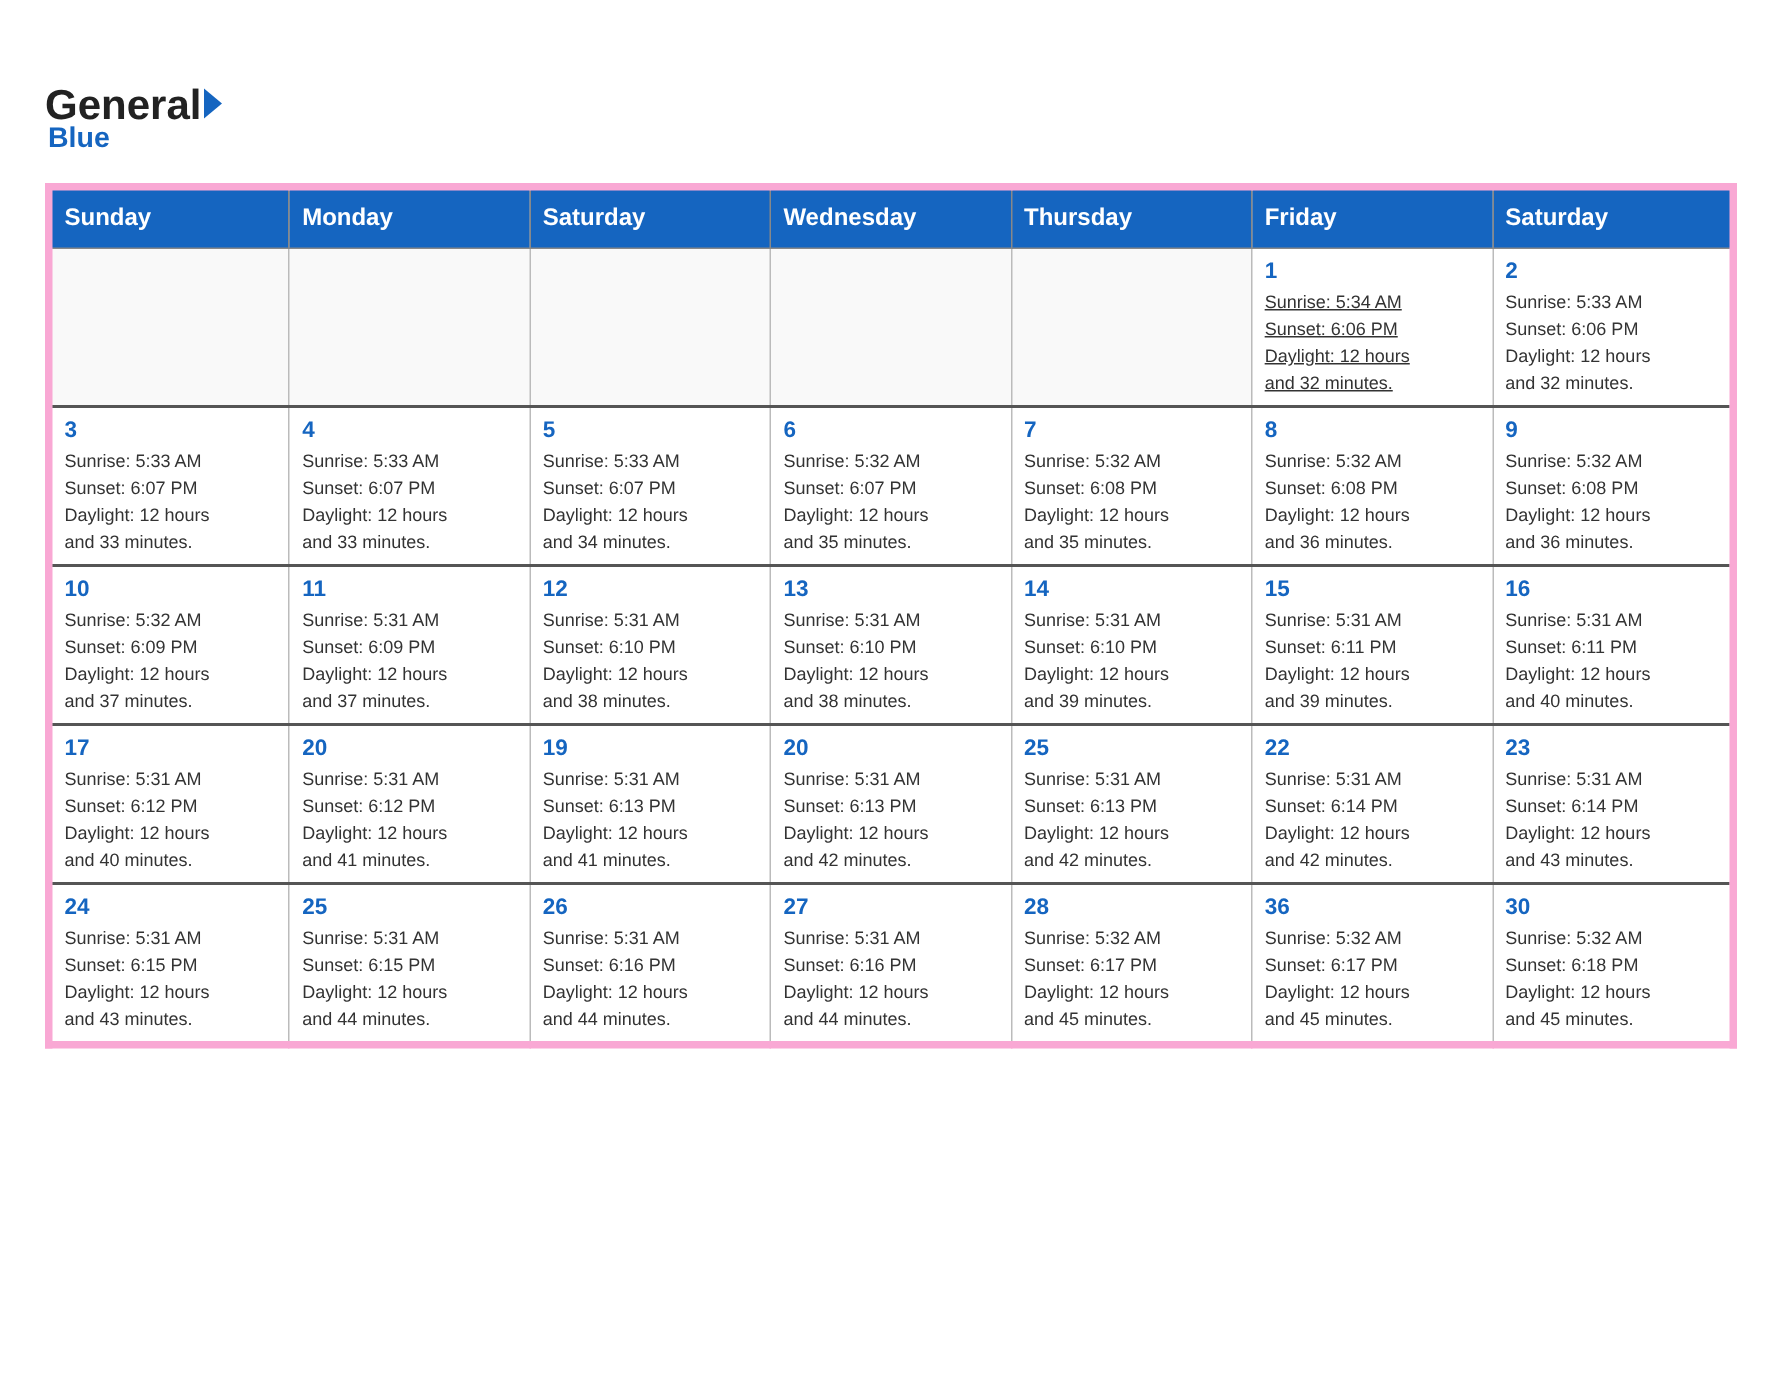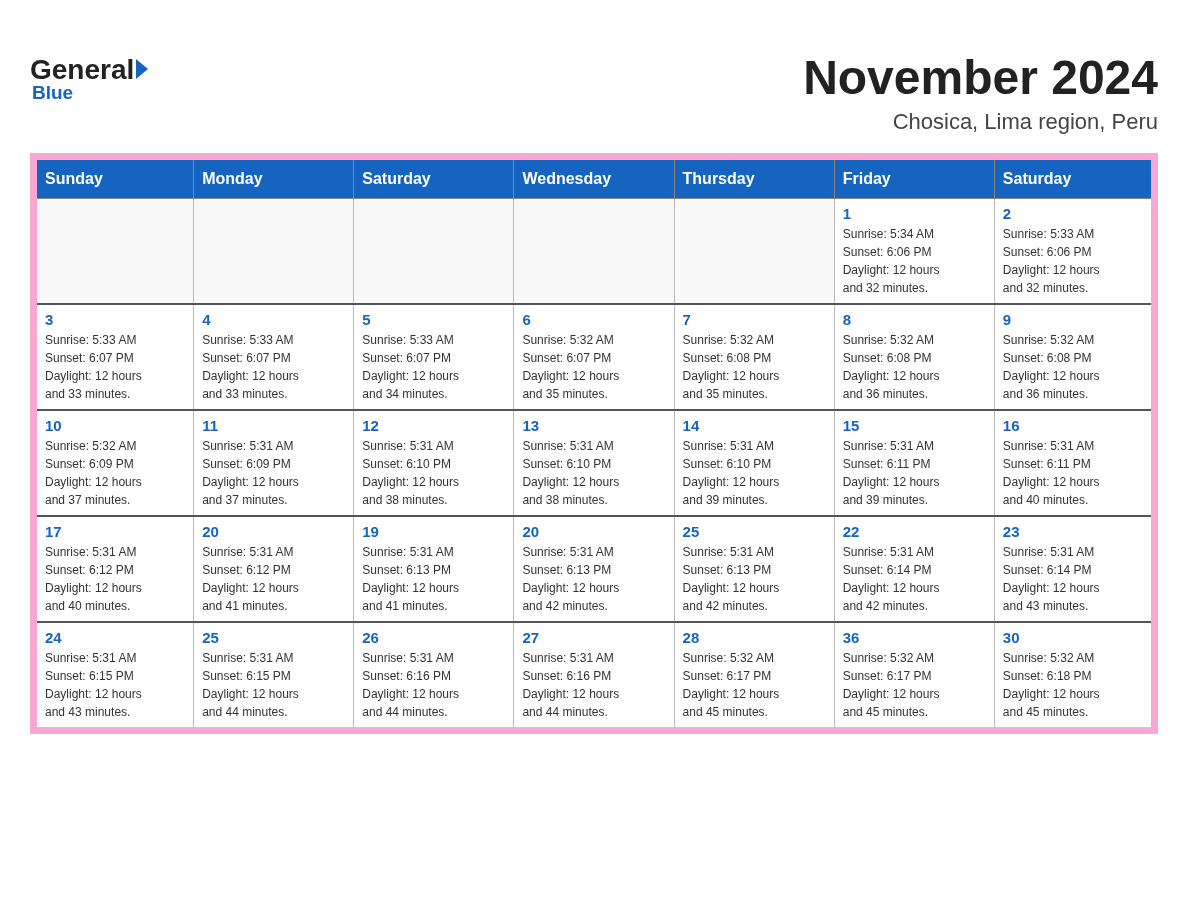--- a/index.html
+++ b/index.html
@@ -60,21 +60,21 @@
     }
     .title-block h2 {
       font-size: 22px;
       font-weight: normal;
       color: #444;
       margin-top: 4px;
     }
     .calendar {
       width: 100%;
       border-collapse: collapse;
-      border: 7px solid #f9a8d4;
+      border: 5px solid #f9a8d4;
     }
     .calendar thead tr th {
       background-color: #1565c0;
       color: #fff;
       font-size: 16px;
       font-weight: bold;
       padding: 10px 8px;
       text-align: left;
       border: 1px solid #888;
     }
@@ -106,24 +106,20 @@
 </head>
 <body>
 
 <div class="header">
   <div class="logo">
     <div class="logo-general">
       <span>General</span>
         <span class="blue-arrow"></span>
     </div>
     <div class="logo-blue">Blue</div>
-  </div>
-  <div class="title-block">
-    <h1>November 2024</h1>
-    <h2>Chosica, Lima region, Peru</h2>
   </div>
 </div>
 
 <table class="calendar">
   <thead>
     <tr>
     <th>Sunday</th>
         <th>Monday</th>
         <th>Saturday</th>
         <th>Wednesday</th>
@@ -134,21 +130,21 @@
   </thead>
   <tbody>
   <tr>
         <td class="empty-cell"></td>
         <td class="empty-cell"></td>
         <td class="empty-cell"></td>
         <td class="empty-cell"></td>
         <td class="empty-cell"></td>
         <td>
           <div class="day-number">1</div>
-          <div class="day-info" style="white-space: pre-line;">Sunrise: 5:34 AM
+          <div class="day-info" style="white-space: pre-line; text-decoration: underline;">Sunrise: 5:34 AM
 Sunset: 6:06 PM
 Daylight: 12 hours
 and 32 minutes.</div>
         </td>
         <td>
           <div class="day-number">2</div>
           <div class="day-info" style="white-space: pre-line;">Sunrise: 5:33 AM
 Sunset: 6:06 PM
 Daylight: 12 hours
 and 32 minutes.</div>

